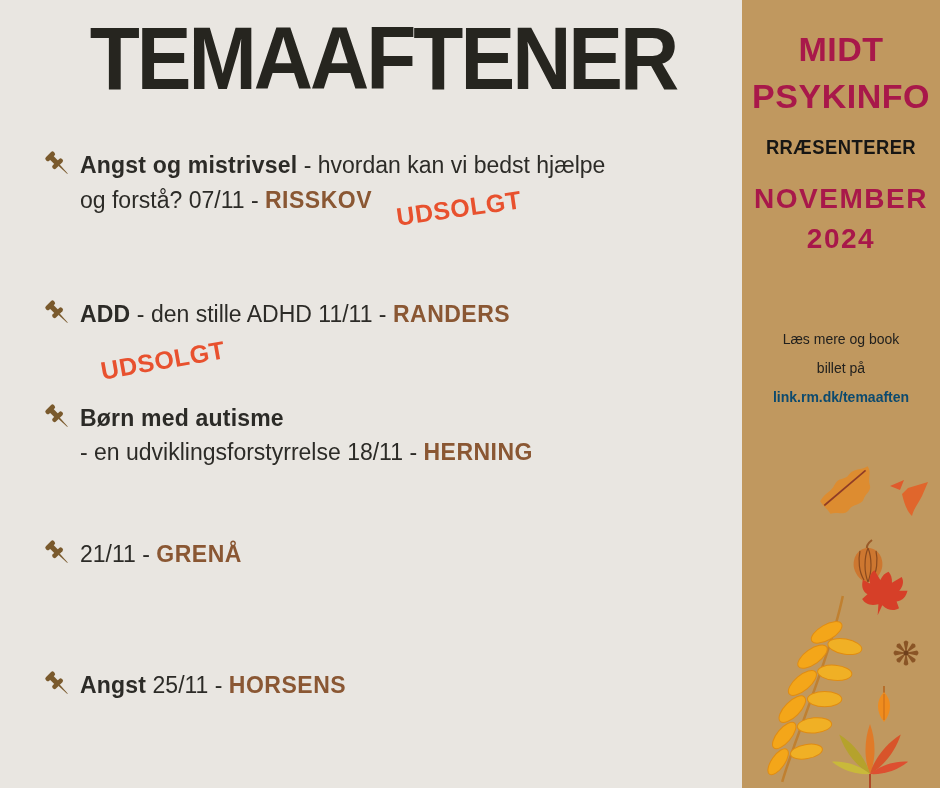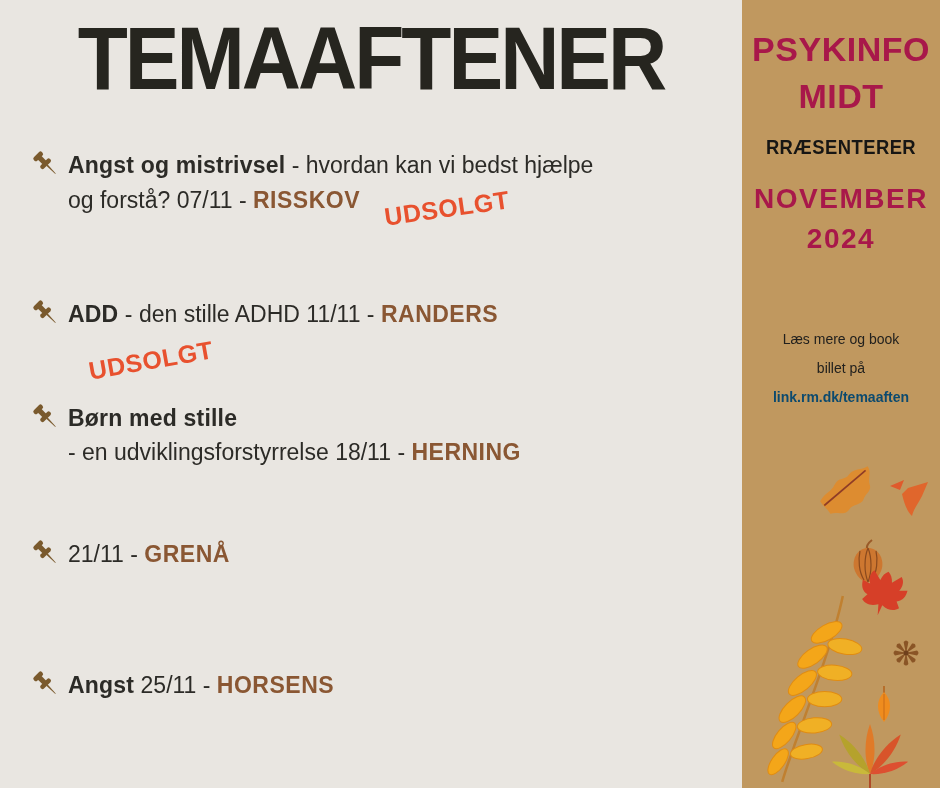--- a/index.html
+++ b/index.html
@@ -6,21 +6,21 @@
   body {
     width: 940px; height: 788px;
     position: relative;
     overflow: hidden;
     font-family: "Liberation Sans", sans-serif;
     background: #e9e6e1;
   }
 
   
   .main {
-    position: absolute; left: 0; top: 0;
+    position: absolute; left: 12px; top: 0;
     width: 597px; height: 788px;
     background: #e9e6e1;
   }
   .poster-title {
     position: absolute; top: 8px; left: 0;
     width: 742px;
     text-align: center;
     font-size: 82px;
     font-weight: 800;
     letter-spacing: -3px;
@@ -154,21 +154,21 @@
       <svg width="34" height="34" viewBox="0 0 24 24" fill="#7a5a2d">
         <g transform="rotate(-45 12 10)">
           <rect x="8" y="1.5" width="8" height="3.4" rx="1.4"></rect>
           <rect x="10.2" y="4" width="3.6" height="5.6"></rect>
           <rect x="7.4" y="9" width="9.2" height="3.2" rx="1.4"></rect>
           <path d="M11.3 12 L12.7 12 L12.2 20.5 L11.8 20.5 Z"></path>
         </g>
       </svg>
     </span>
     <div class="ev-text">
-      <div class="line"><span class="ev-name">Børn med stille</span></div>
+      <div class="line"><span class="ev-name">Børn med autisme</span></div>
       <div class="line"><span>- en udviklingsforstyrrelse 18/11 - </span><span class="loc">HERNING</span></div>
     </div>
   </div>
 
   <div class="event" style="top:537px">
     <span class="pin">
       <svg width="34" height="34" viewBox="0 0 24 24" fill="#7a5a2d">
         <g transform="rotate(-45 12 10)">
           <rect x="8" y="1.5" width="8" height="3.4" rx="1.4"></rect>
           <rect x="10.2" y="4" width="3.6" height="5.6"></rect>
@@ -196,22 +196,22 @@
     <div class="ev-text">
       <div class="line"><span class="ev-name">Angst</span><span> 25/11 - </span><span class="loc">HORSENS</span></div>
     </div>
   </div>
 
 </div>
 
 <div class="sidebar">
 
   <div class="brand">
+    <div>MIDT</div>
     <div>PSYKINFO</div>
-    <div>MIDT</div>
   </div>
 
   <div class="presents">RRÆSENTERER</div>
 
   <div class="month">
     <div>NOVEMBER</div>
     <div>2024</div>
   </div>
 
   <div class="booking">

